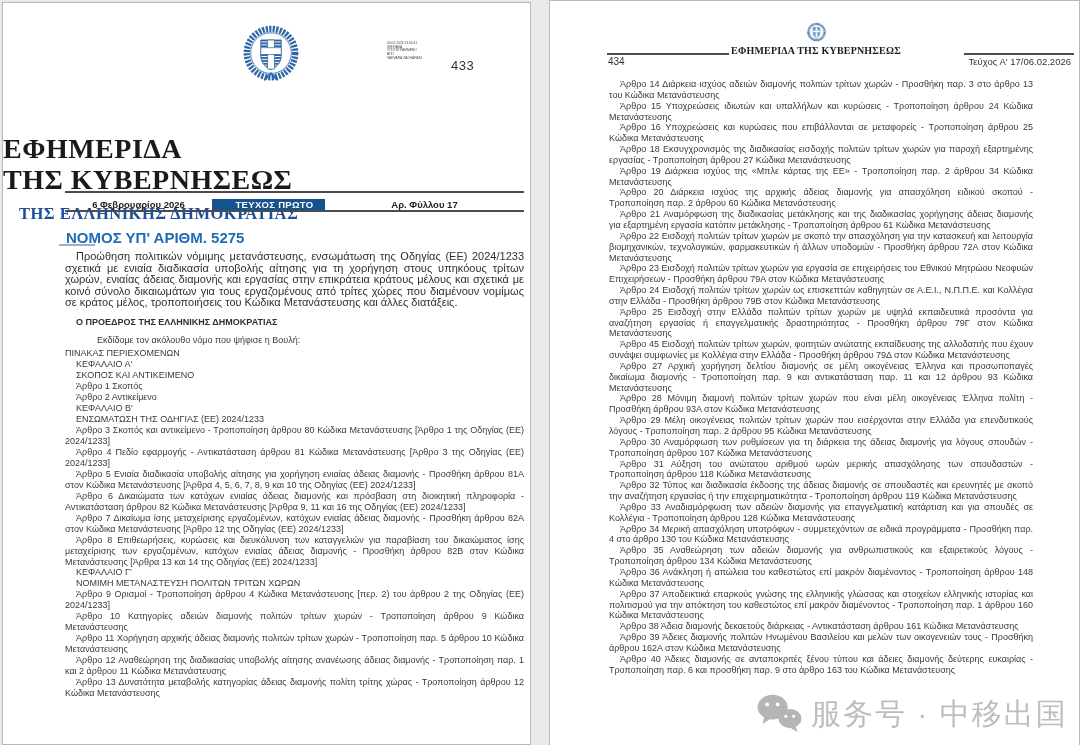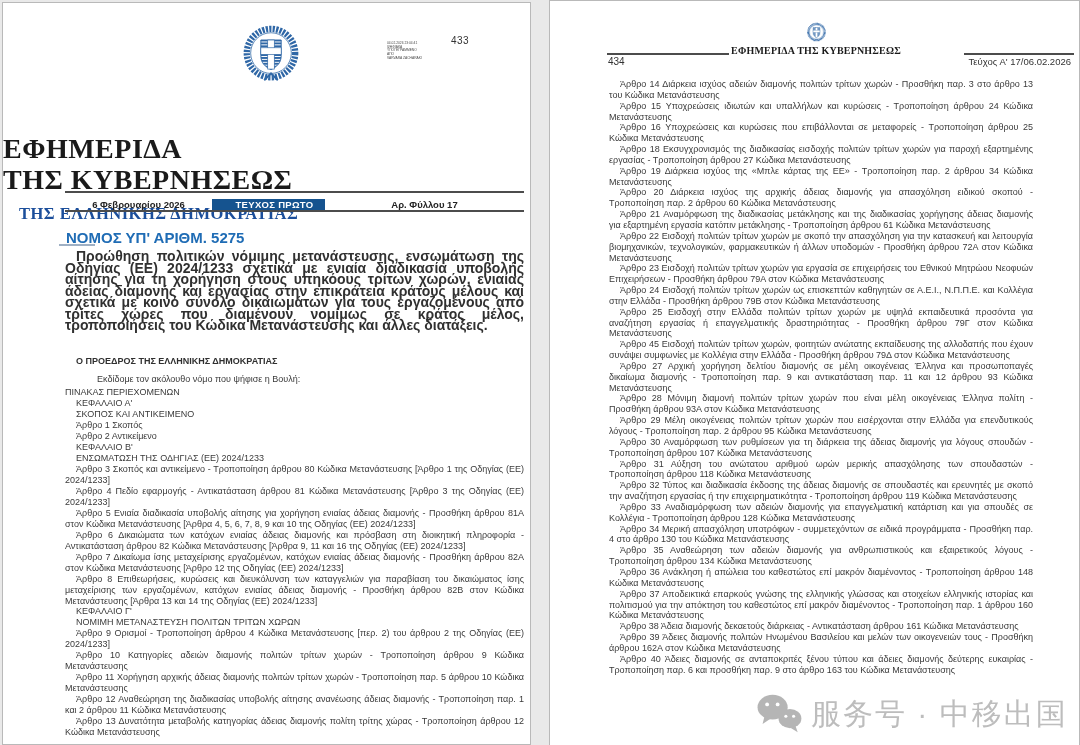--- a/index.html
+++ b/index.html
@@ -18,22 +18,22 @@
   #page-right { left:549px; top:0;  width:531px; height:745px; border-bottom:none; }
 
   
   .emblem-big { position:absolute; left:237px; top:21px; width:62px; height:64px; }
   .sig-block {
     position:absolute; left:384px; top:38px; width:120px;
     font-size:6px; line-height:7px; color:#4a4a4a;
     transform:scale(0.55); transform-origin:left top; white-space:nowrap;
   }
   .pageno-left {
-    position:absolute; left:448px; top:32px;
-    font-size:10px; color:#333; letter-spacing:0.5px;text-align:center;
+    position:absolute; left:448px; top:55px;
+    font-size:13px; color:#333; letter-spacing:0.5px;text-align:center;
   }
   .masthead { position:absolute; left:0; top:84px; width:529px; text-align:left;margin-top:46px; }
   .masthead-line {
     font-family:"Liberation Serif","DejaVu Serif",serif;
     font-weight:bold; color:#1a1a1a; font-size:28px; line-height:31px; letter-spacing:0.5px;
   }
   .masthead-sub {
     font-family:"Liberation Serif","DejaVu Serif",serif;
     font-weight:bold; color:#1b4e9b; font-size:16.5px; margin-top:9px; letter-spacing:0.5px;padding-left:16px;
   }
@@ -55,22 +55,22 @@
   }
   .law-heading {
     position:relative;
     color:#1f6cb5; font-weight:bold; font-size:15px; line-height:12px;
     margin-bottom:7px; padding-left:1px;
   }
   .law-rule {
     position:absolute; left:-6px; bottom:-2px; width:36px; height:2px;
     background:#9fb0c4; display:block;
   }
-  .law-title { font-weight:bold; color:#303030; font-size:14px; line-height:11.5px;
-    text-indent:11px; margin-bottom:24px; }
+  .law-title { font-weight:normal; color:#303030; font-size:11px; line-height:11.5px;
+    text-indent:11px; margin-bottom:8px; }
   .president { font-weight:bold; color:#303030; text-indent:11px; margin-bottom:8px; }
   .enact { margin-bottom:2px;padding-left:32px; }
   .toc-head { margin-bottom:0; }
   p.toc { text-indent:11px; }
 
   .content-right {
     position:absolute; left:59px; top:78px; width:424px;
     font-size:9px; line-height:10.85px; color:#3a3a3a; text-align:justify;
   }
 

